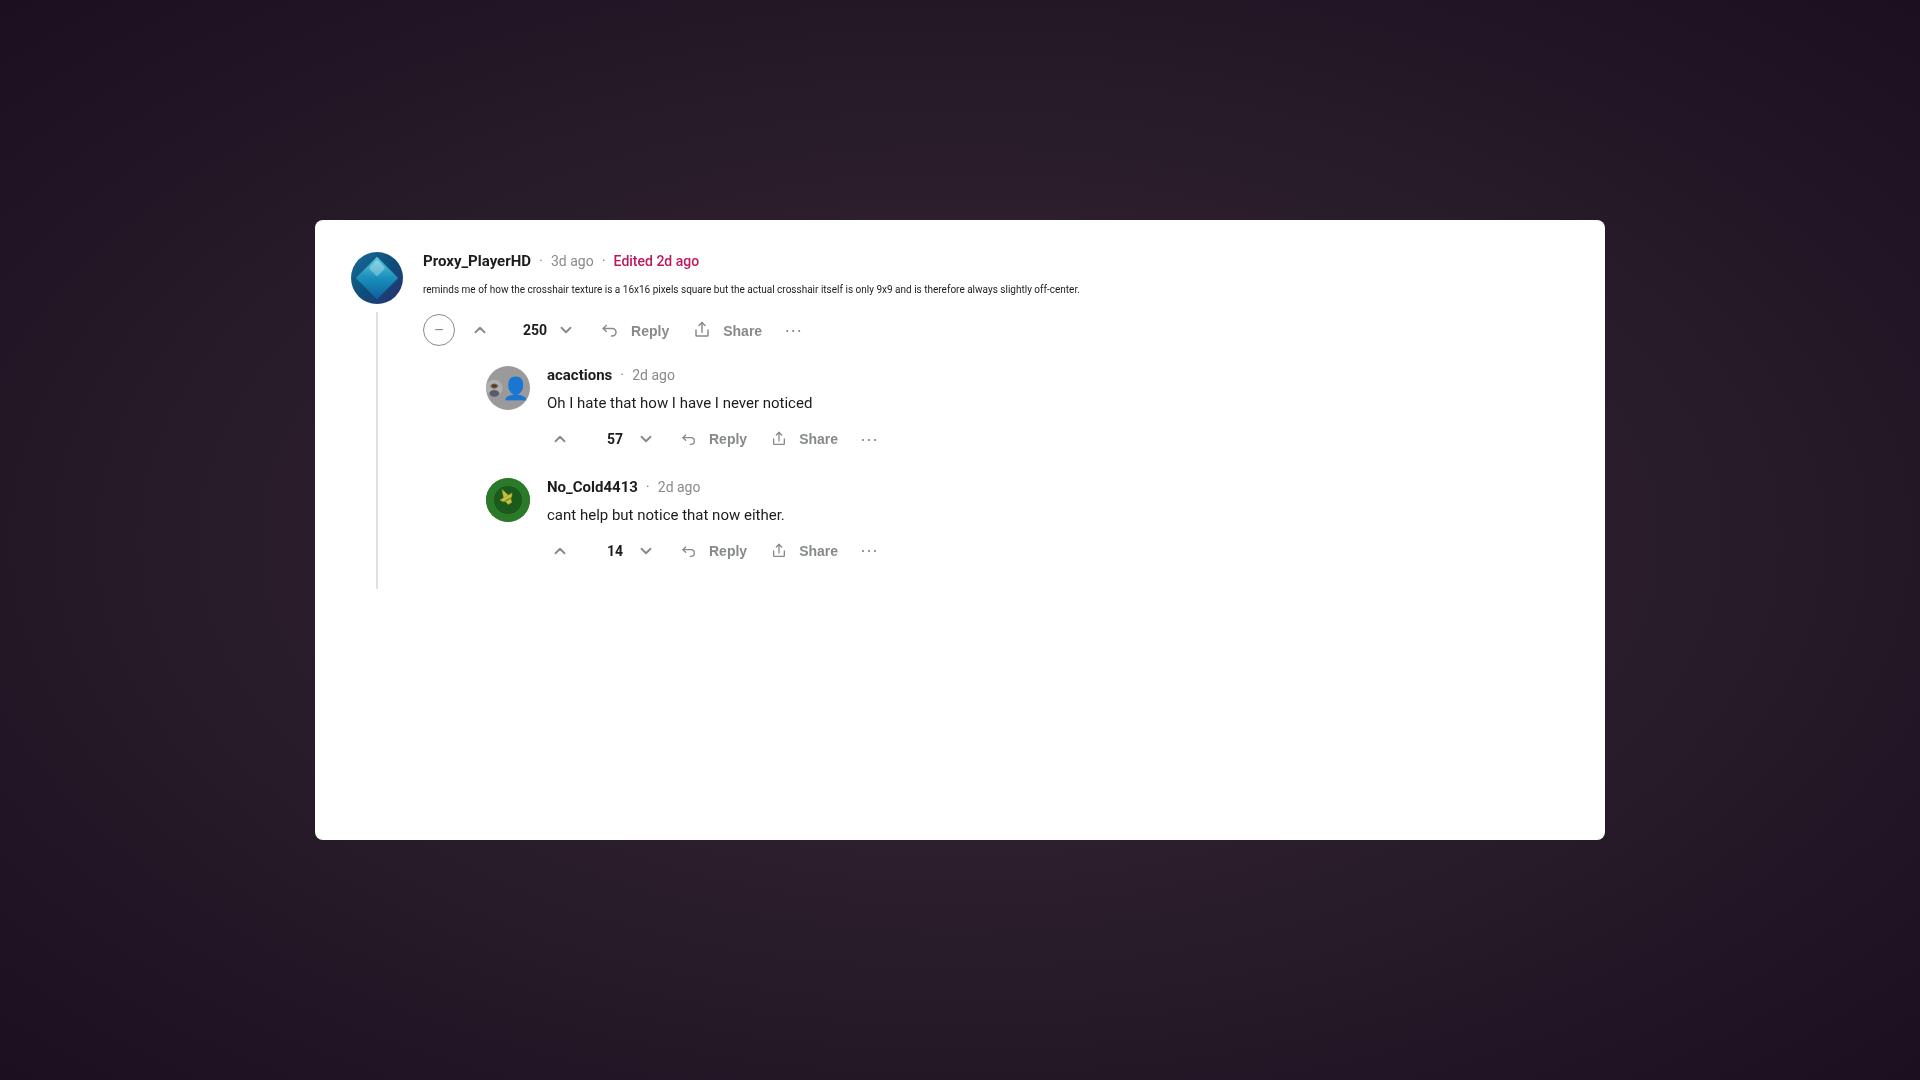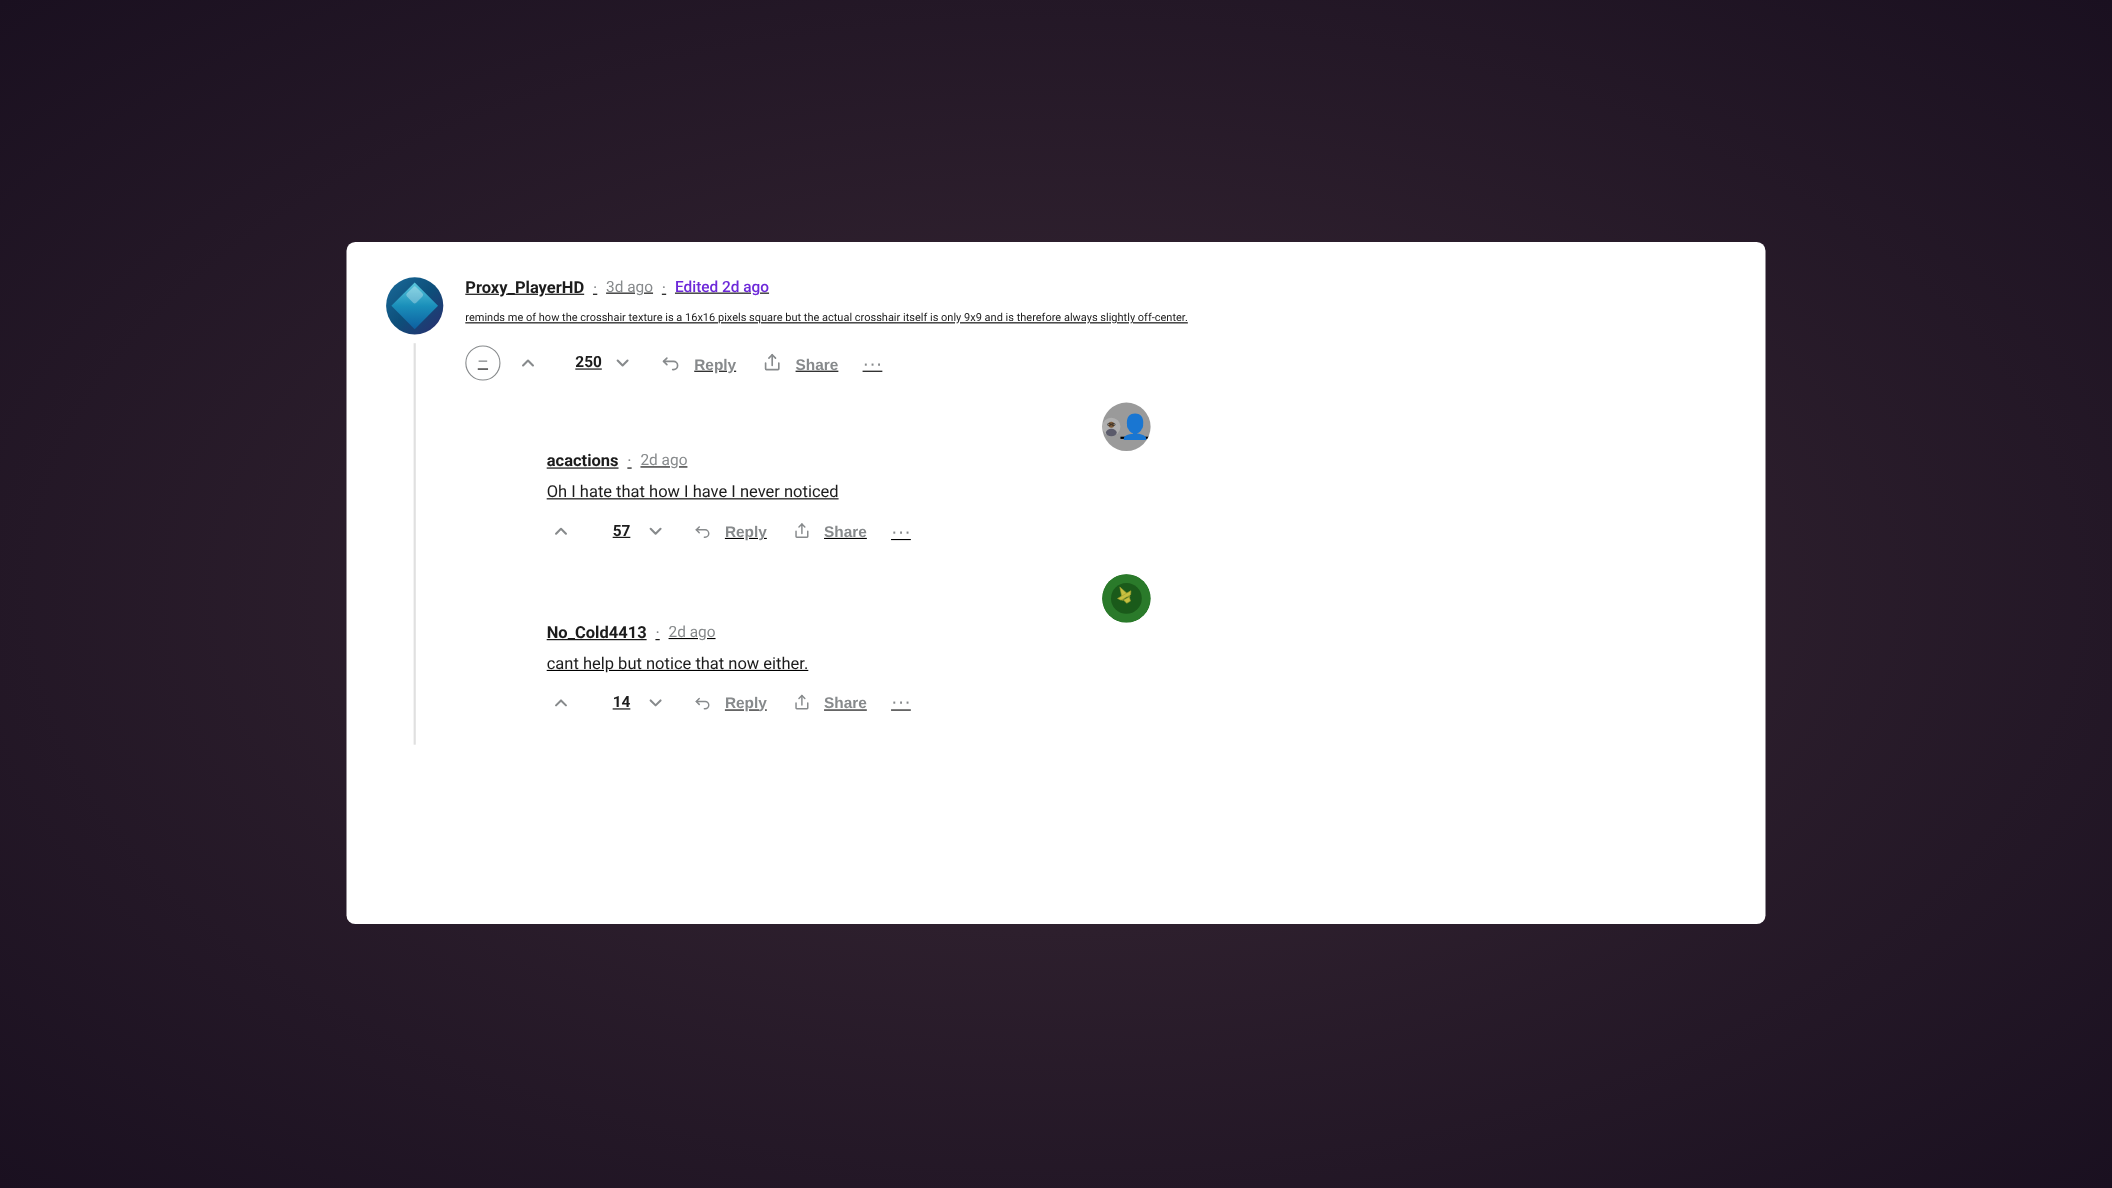--- a/index.html
+++ b/index.html
@@ -23,21 +23,20 @@
       padding: 32px 40px 32px 32px;
       position: relative;
       top: -10px;
     }
 
     
     .main-comment {
       display: flex;
       flex-direction: row;
       gap: 0;
-      text-decoration: underline;
     }
 
     .left-col {
       display: flex;
       flex-direction: column;
       align-items: center;
       min-width: 60px;
     }
 
     .avatar-main {
@@ -98,21 +97,21 @@
       color: #878a8c;
       font-size: 15px;
     }
 
     .timestamp {
       color: #878a8c;
       font-size: 14px;
     }
 
     .edited {
-      color: #6d28d9;
+      color: #be185d;
       font-size: 14px;
       font-weight: 500;
     }
 
     .comment-text {
       font-size: 10px;
       line-height: 1.6;
       color: #1c1c1c;
       margin-bottom: 16px;
     }
@@ -200,21 +199,21 @@
       align-items: center;
     }
 
     
     .replies-section {
       margin-left: 60px;
     }
 
     .reply-item {
       display: flex;
-      flex-direction: column;
+      flex-direction: row;
       margin-bottom: 24px;
     }
 
     .reply-left {
       display: flex;
       flex-direction: column;
       align-items: center;
       min-width: 50px;
     }
 

